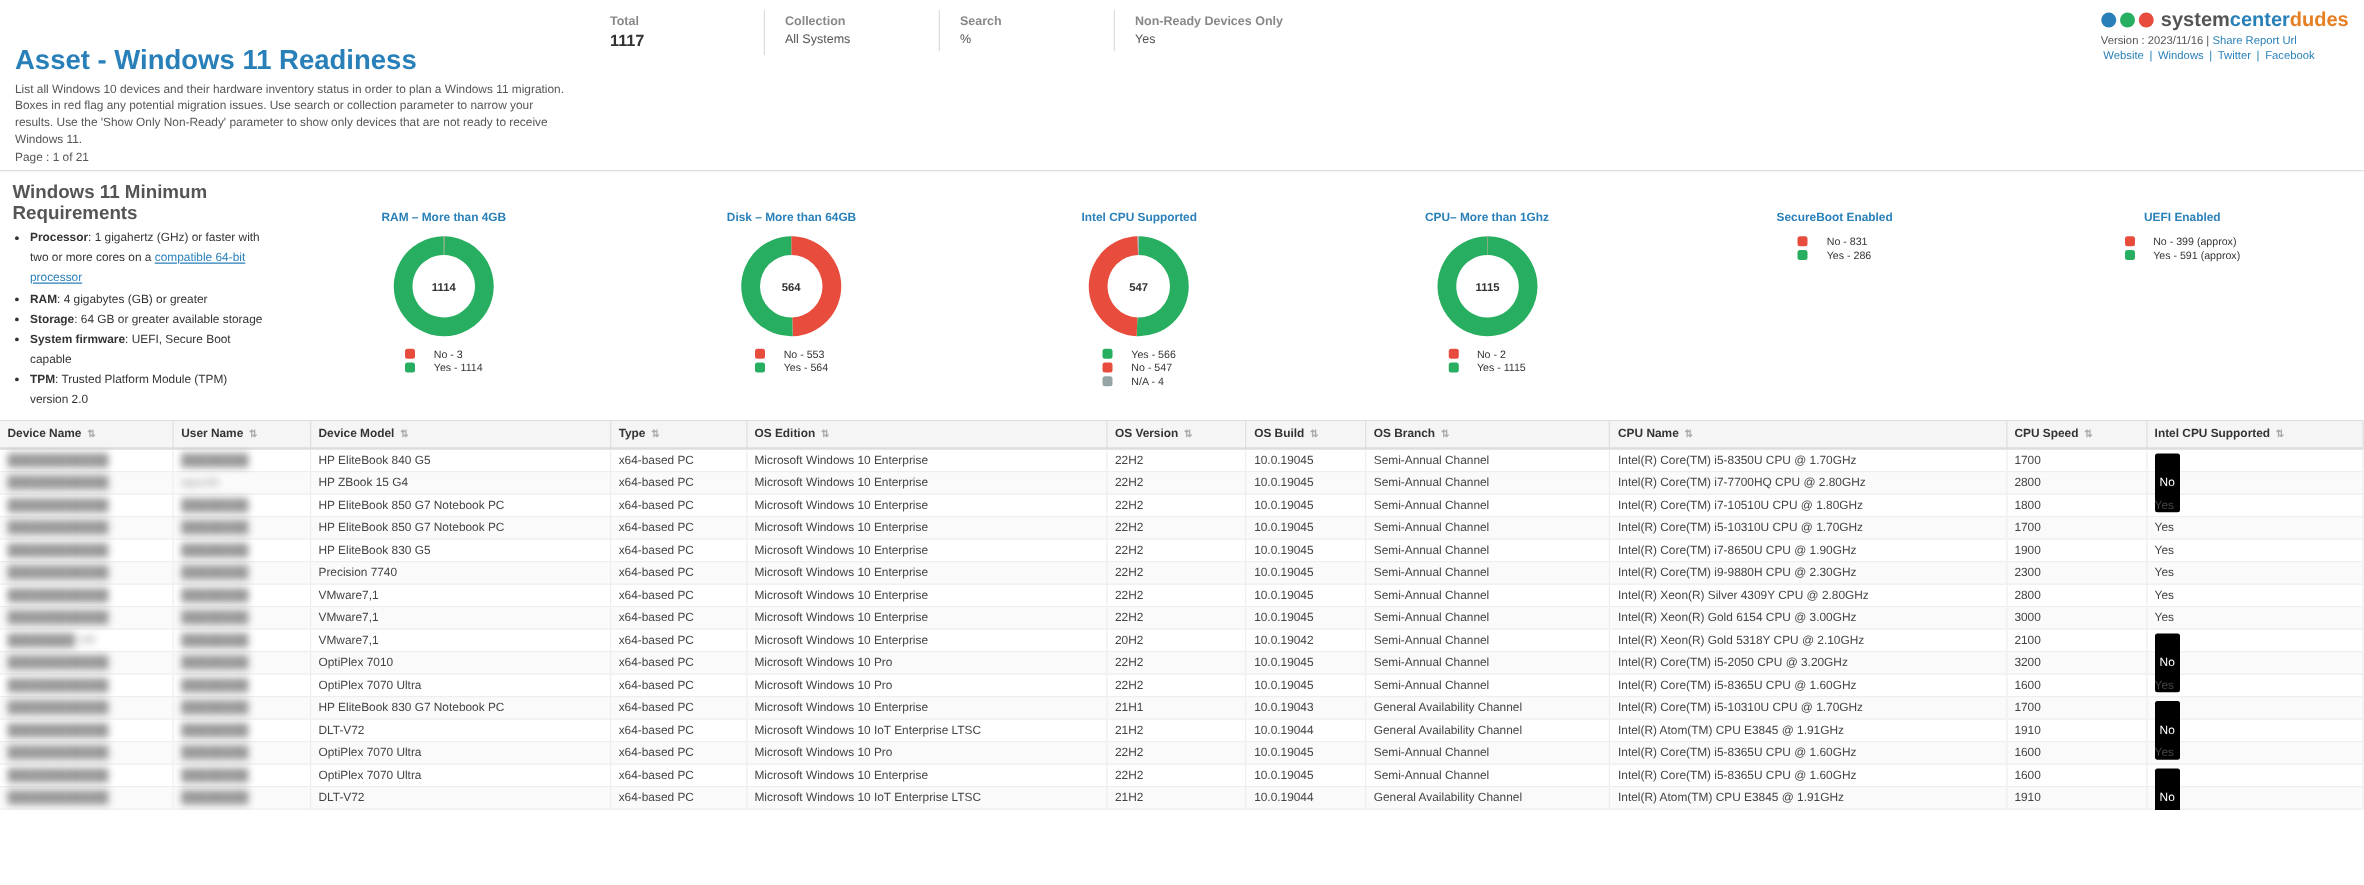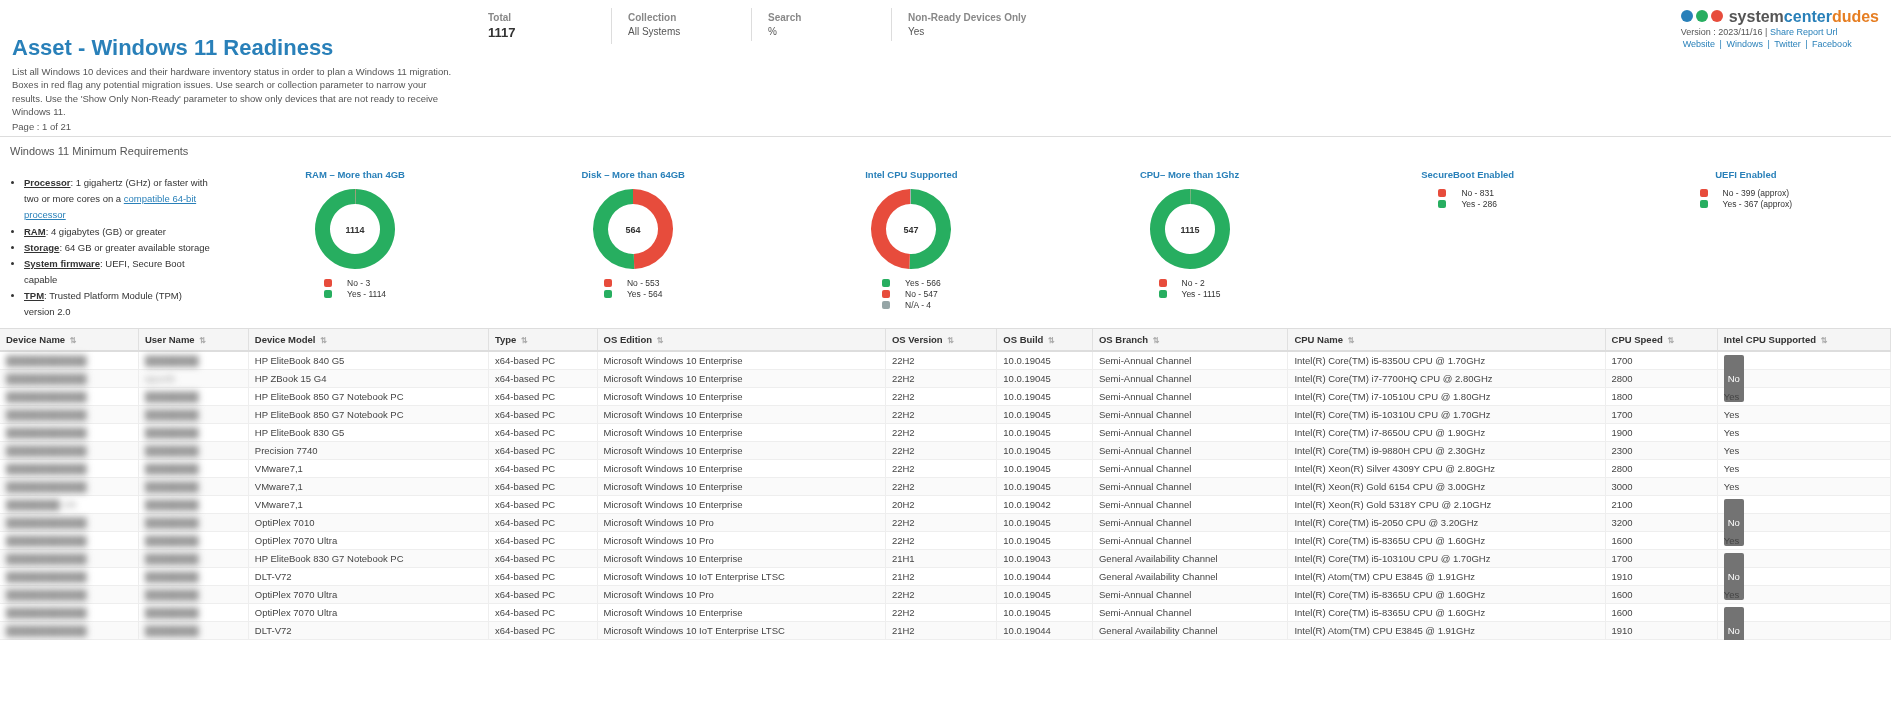--- a/index.html
+++ b/index.html
@@ -26,45 +26,45 @@
     .logo-text span.dude { color: #e67e22; font-weight: bold; }
     .logo-dots { display: flex; gap: 3px; margin-bottom: 3px; }
     .dot { width: 12px; height: 12px; border-radius: 50%; }
     .logo-links { font-size: 9px; color: #2980b9; margin-top: 2px; }
     .logo-links span { margin: 0 2px; cursor: pointer; }
     .logo-version { font-size: 9px; color: #555; margin-top: 1px; }
     
     
     .charts-section { display: flex; align-items: flex-start; padding: 8px 10px; border-bottom: 1px solid #ddd; gap: 10px; }
     .req-section { flex: 0 0 200px; }
-    .req-title { font-size: 11px; font-weight: normal; color: #555; margin-bottom: 18px; }
+    .req-title { font-size: 15px; font-weight: bold; color: #555; margin-bottom: 4px; }
     .req-list { font-size: 9.5px; color: #333; line-height: 1.7; }
     .req-list li { margin-left: 14px; }
     .req-list li a { color: #2980b9; }
-    .req-list li span.bold { font-weight: bold; text-decoration: underline; }
+    .req-list li span.bold { font-weight: bold; }
     
     .charts-container { display: flex; flex: 1; gap: 8px; justify-content: space-around; }
     .chart-item { display: flex; flex-direction: column; align-items: center; min-width: 120px; margin-top: 24px; }
     .chart-title { font-size: 9.5px; color: #2980b9; font-weight: bold; text-align: center; margin-bottom: 4px; }
     .donut-wrap { position: relative; width: 90px; height: 90px; text-align: center; }
     .donut-wrap svg { width: 90px; height: 90px; }
     .chart-legend { margin-top: 4px; font-size: 8.5px; }
     .legend-item { display: flex; align-items: center; gap: 15px; margin-bottom: 1px; }
     .legend-dot { width: 8px; height: 8px; border-radius: 2px; flex-shrink: 0; }
     
     
     .table-section { overflow-x: auto; }
     table { width: 100%; border-collapse: collapse; font-size: 9.5px; }
     thead tr { background: #f5f5f5; border-bottom: 2px solid #ddd; }
     thead th { padding: 5px 6px; text-align: left; font-weight: bold; color: #333; white-space: nowrap; border-right: 1px solid #e0e0e0; cursor: pointer; }
     thead th .sort-icon { color: #aaa; font-size: 8px; margin-left: 2px; }
     tbody tr { border-bottom: 1px solid #eee; }
     tbody tr:nth-child(even) { background: #fafafa; }
     tbody td { padding: 3px 6px; white-space: nowrap; border-right: 1px solid #eee; color: #444; }
-    .cell-red { background: #737373; color: #fff; border-radius: 2px; padding: 18px 4px; }
+    .cell-red { background: #000000; color: #fff; border-radius: 2px; padding: 18px 4px; }
   </style>
 </head>
 <body>
 
 <div class="header">
   <div class="header-left">
     <div class="header-title">Asset - Windows 11 Readiness</div>
     <div class="header-desc">List all Windows 10 devices and their hardware inventory status in order to plan a Windows 11 migration. Boxes in red flag any potential migration issues. Use search or collection parameter to narrow your results. Use the 'Show Only Non-Ready' parameter to show only devices that are not ready to receive Windows 11.</div>
     <div class="header-page">Page : 1 of 21</div>
   </div>
@@ -224,21 +224,21 @@
   </div>
       <div class="chart-item">
     <div class="chart-title">UEFI Enabled</div>
     <div class="chart-legend">
           <div class="legend-item">
       <div class="legend-dot" style="background:#e74c3c;"></div>
       <span>No - 399 (approx)</span>
     </div>
           <div class="legend-item">
       <div class="legend-dot" style="background:#27ae60;"></div>
-      <span>Yes - 367 (approx)</span>
+      <span>Yes - 591 (approx)</span>
     </div>
         </div>
   </div>
     </div>
 </div>
 
 <div class="table-section">
   <table>
     <thead>
       <tr>

